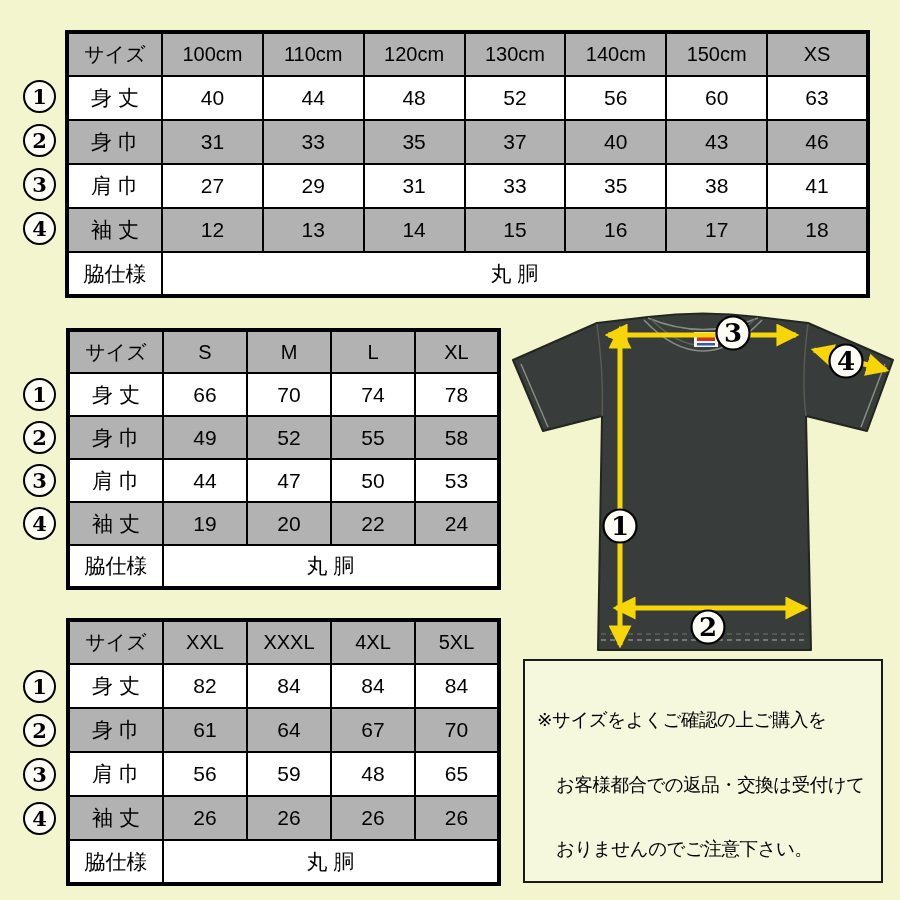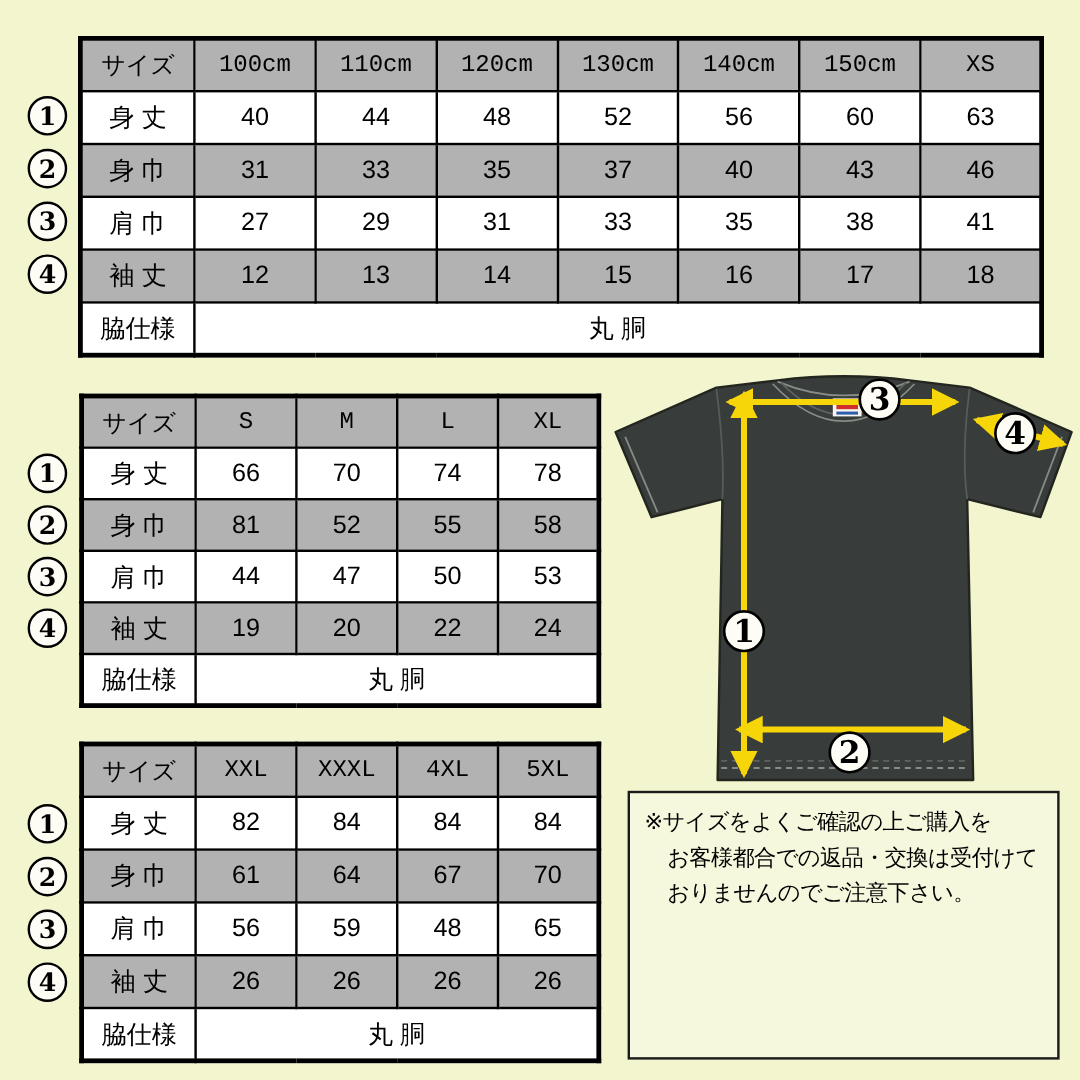--- a/index.html
+++ b/index.html
@@ -12,42 +12,42 @@
   table.tbl{
     border-collapse:collapse; table-layout:fixed;
     position:absolute; background:#fff;
     border:4px solid #000;
   }
   table.tbl td{
     border:2px solid #000; text-align:center; vertical-align:middle;
     padding:0; font-size:21px; overflow:hidden; white-space:nowrap;
   }
   table.tbl tr.gy td{ background:#b2b2b2; }
-  table.tbl td.hd{ font-size:20px;font-family:Liberation Mono, monospace; }
+  table.tbl td.hd{ font-size:20px; }
   #tblA{ left:65px; top:30px; width:805px; }
   #tblA tr{ height:44px; }
   #tblB{ left:66px; top:328px; width:435px; }
   #tblB tr{ height:43px; }
   #tblC{ left:66px; top:618px; width:435px; }
   #tblC tr{ height:44px; }
   col.c0A{ width:95px; }
   col.c0{ width:95px; }
   .marker{
     position:absolute; left:23px; width:29px; height:29px;
     border:2.4px solid #000; border-radius:50%; background:#fdfdf6;
     font-family:"DejaVu Serif","Liberation Serif",serif;
     font-size:21px; line-height:29px; text-align:center; font-weight:600;
   }
   #shirt{ position:absolute; left:505px; top:310px; width:395px; height:348px; }
   #note{
     position:absolute; left:523px; top:659px; width:360px; height:224px;
     box-sizing:border-box; border:2px solid #1a1a1a; background:#f6f8dd;
     padding:9px 6px 0 12px; font-size:18.5px; line-height:29.5px;
   }
-  #note .nl{ white-space:nowrap; letter-spacing:-0.5px; }
+  #note .nl{ white-space:nowrap; letter-spacing:-0.5px;margin-top:35px; }
   #note .nl:not(:first-child){ padding-left:19px; }
   svg text.cnum{
     font-family:"DejaVu Serif","Liberation Serif",serif;
     font-size:26px; font-weight:600;
   }
 </style>
 </head>
 <body>
 
 <div id="canvas">
@@ -134,21 +134,21 @@
     </tr>
     <tr>
       <td>身 丈</td>
       <td>66</td>
       <td>70</td>
       <td>74</td>
       <td>78</td>
     </tr>
     <tr class="gy">
       <td>身 巾</td>
-      <td>81</td>
+      <td>49</td>
       <td>52</td>
       <td>55</td>
       <td>58</td>
     </tr>
     <tr>
       <td>肩 巾</td>
       <td>44</td>
       <td>47</td>
       <td>50</td>
       <td>53</td>

